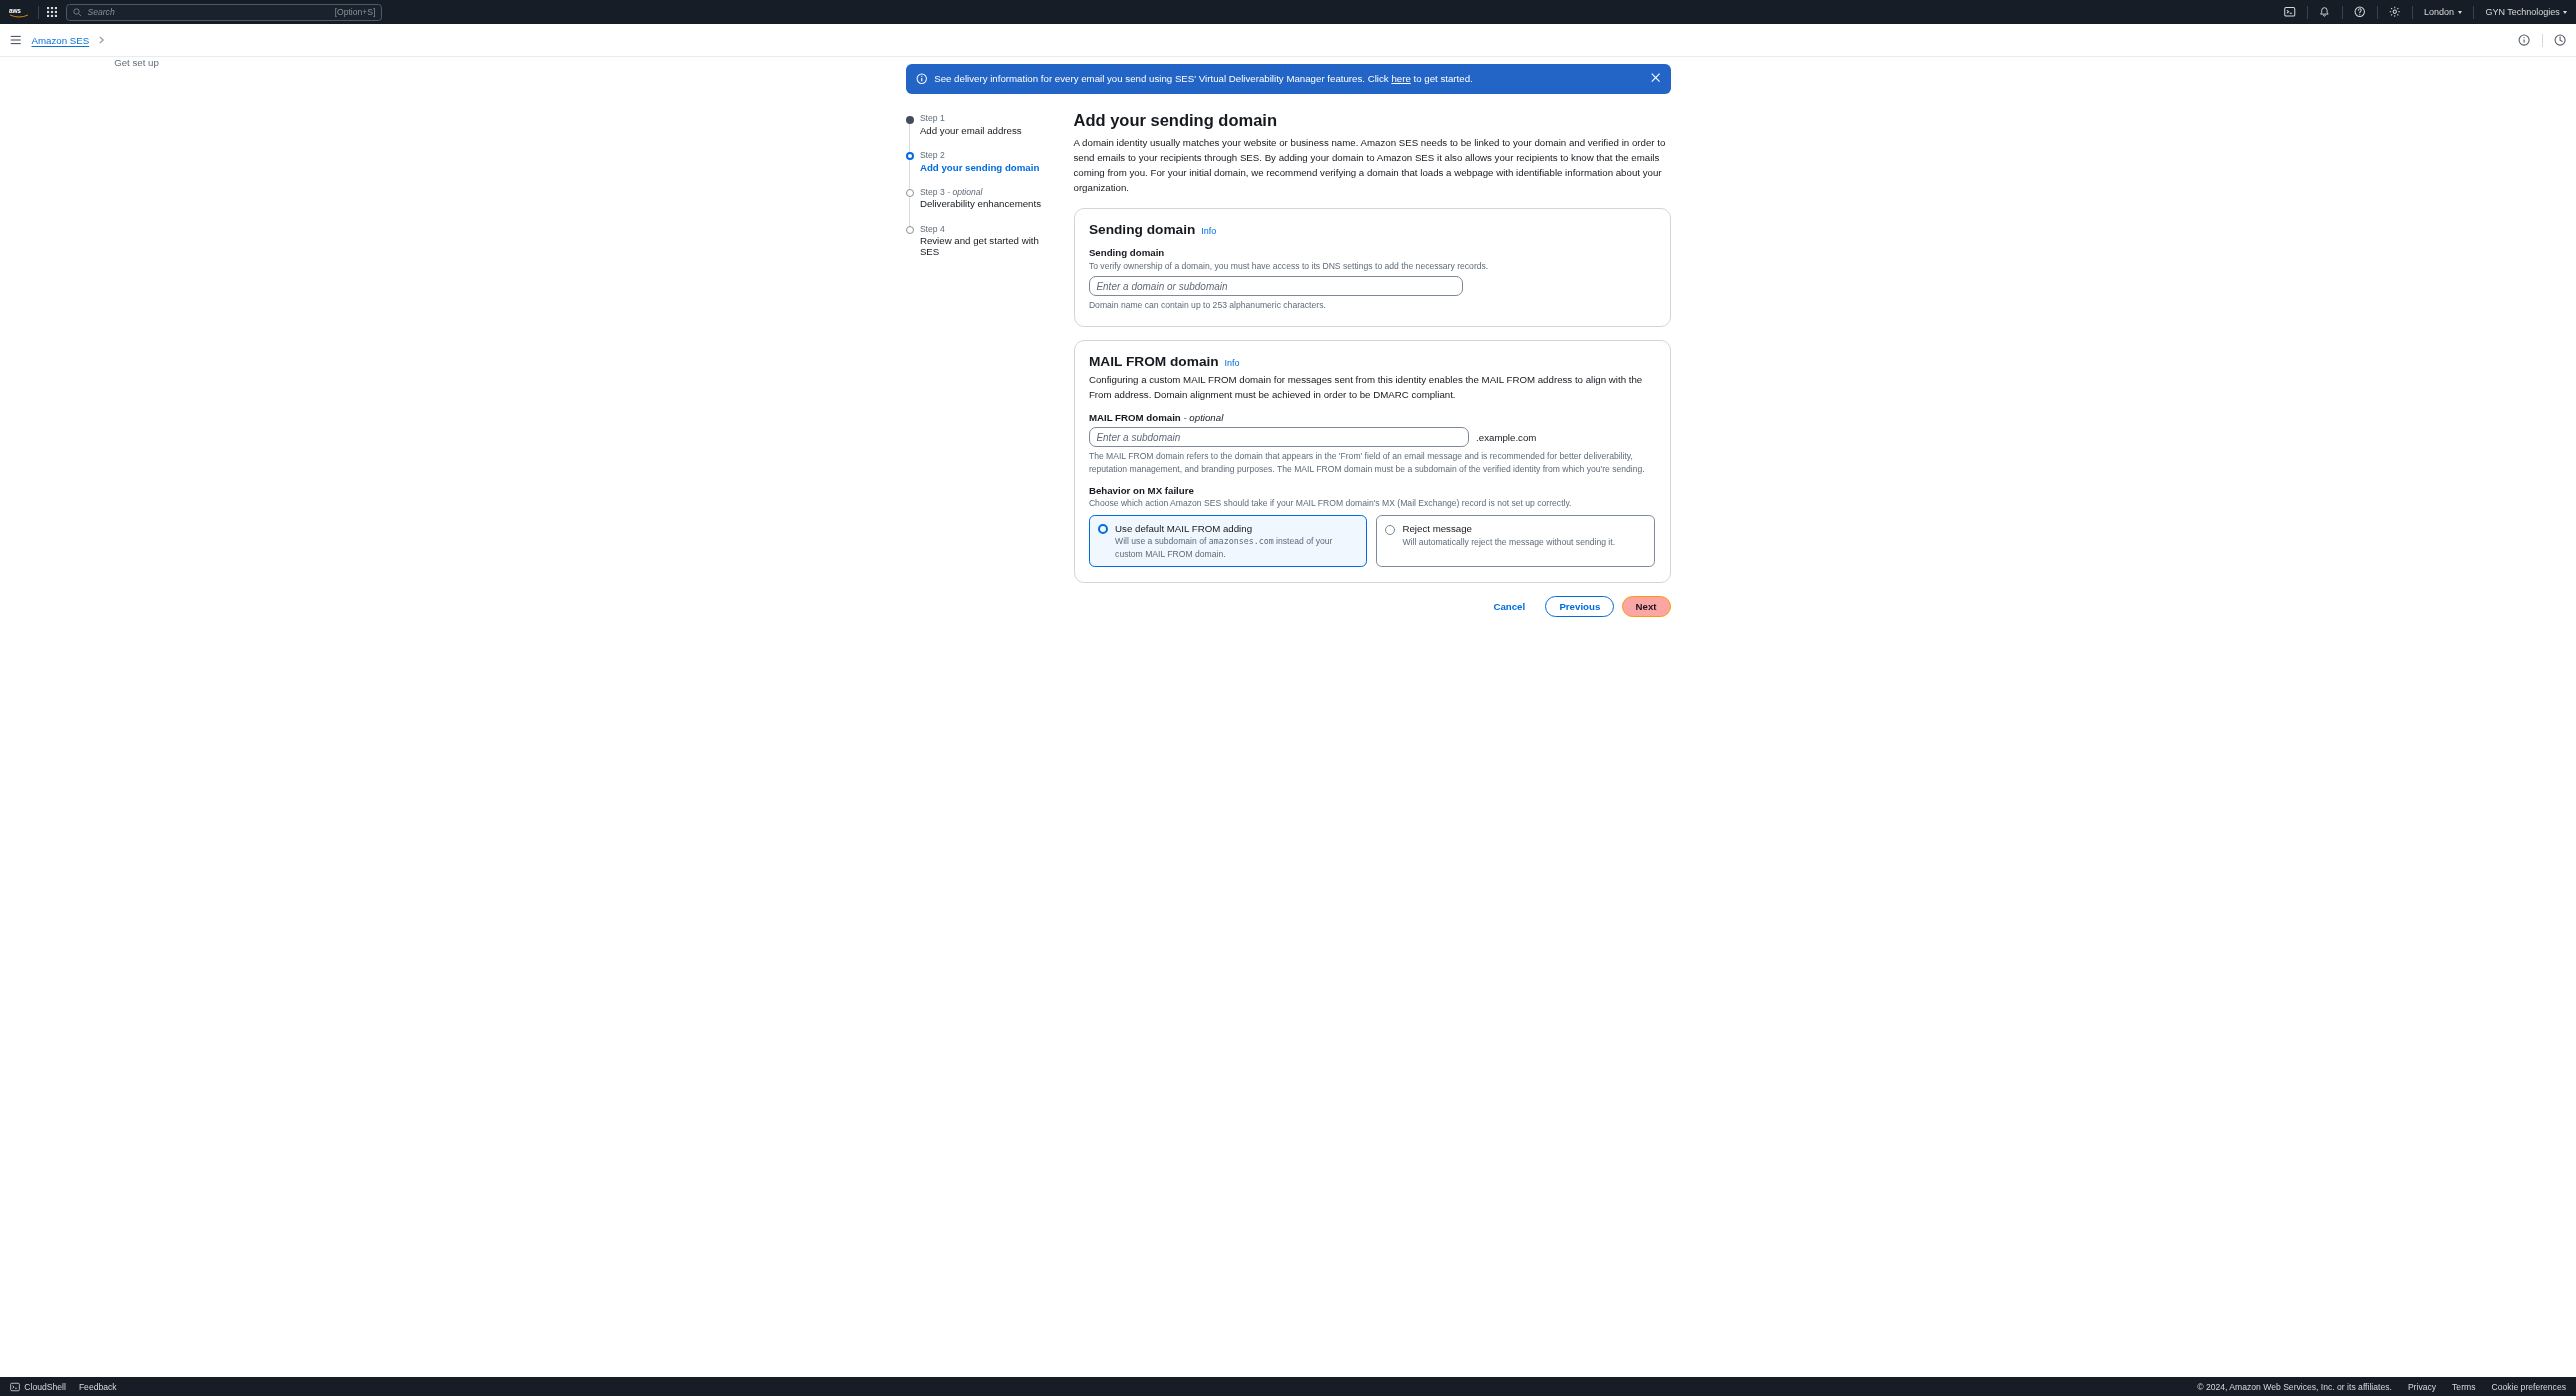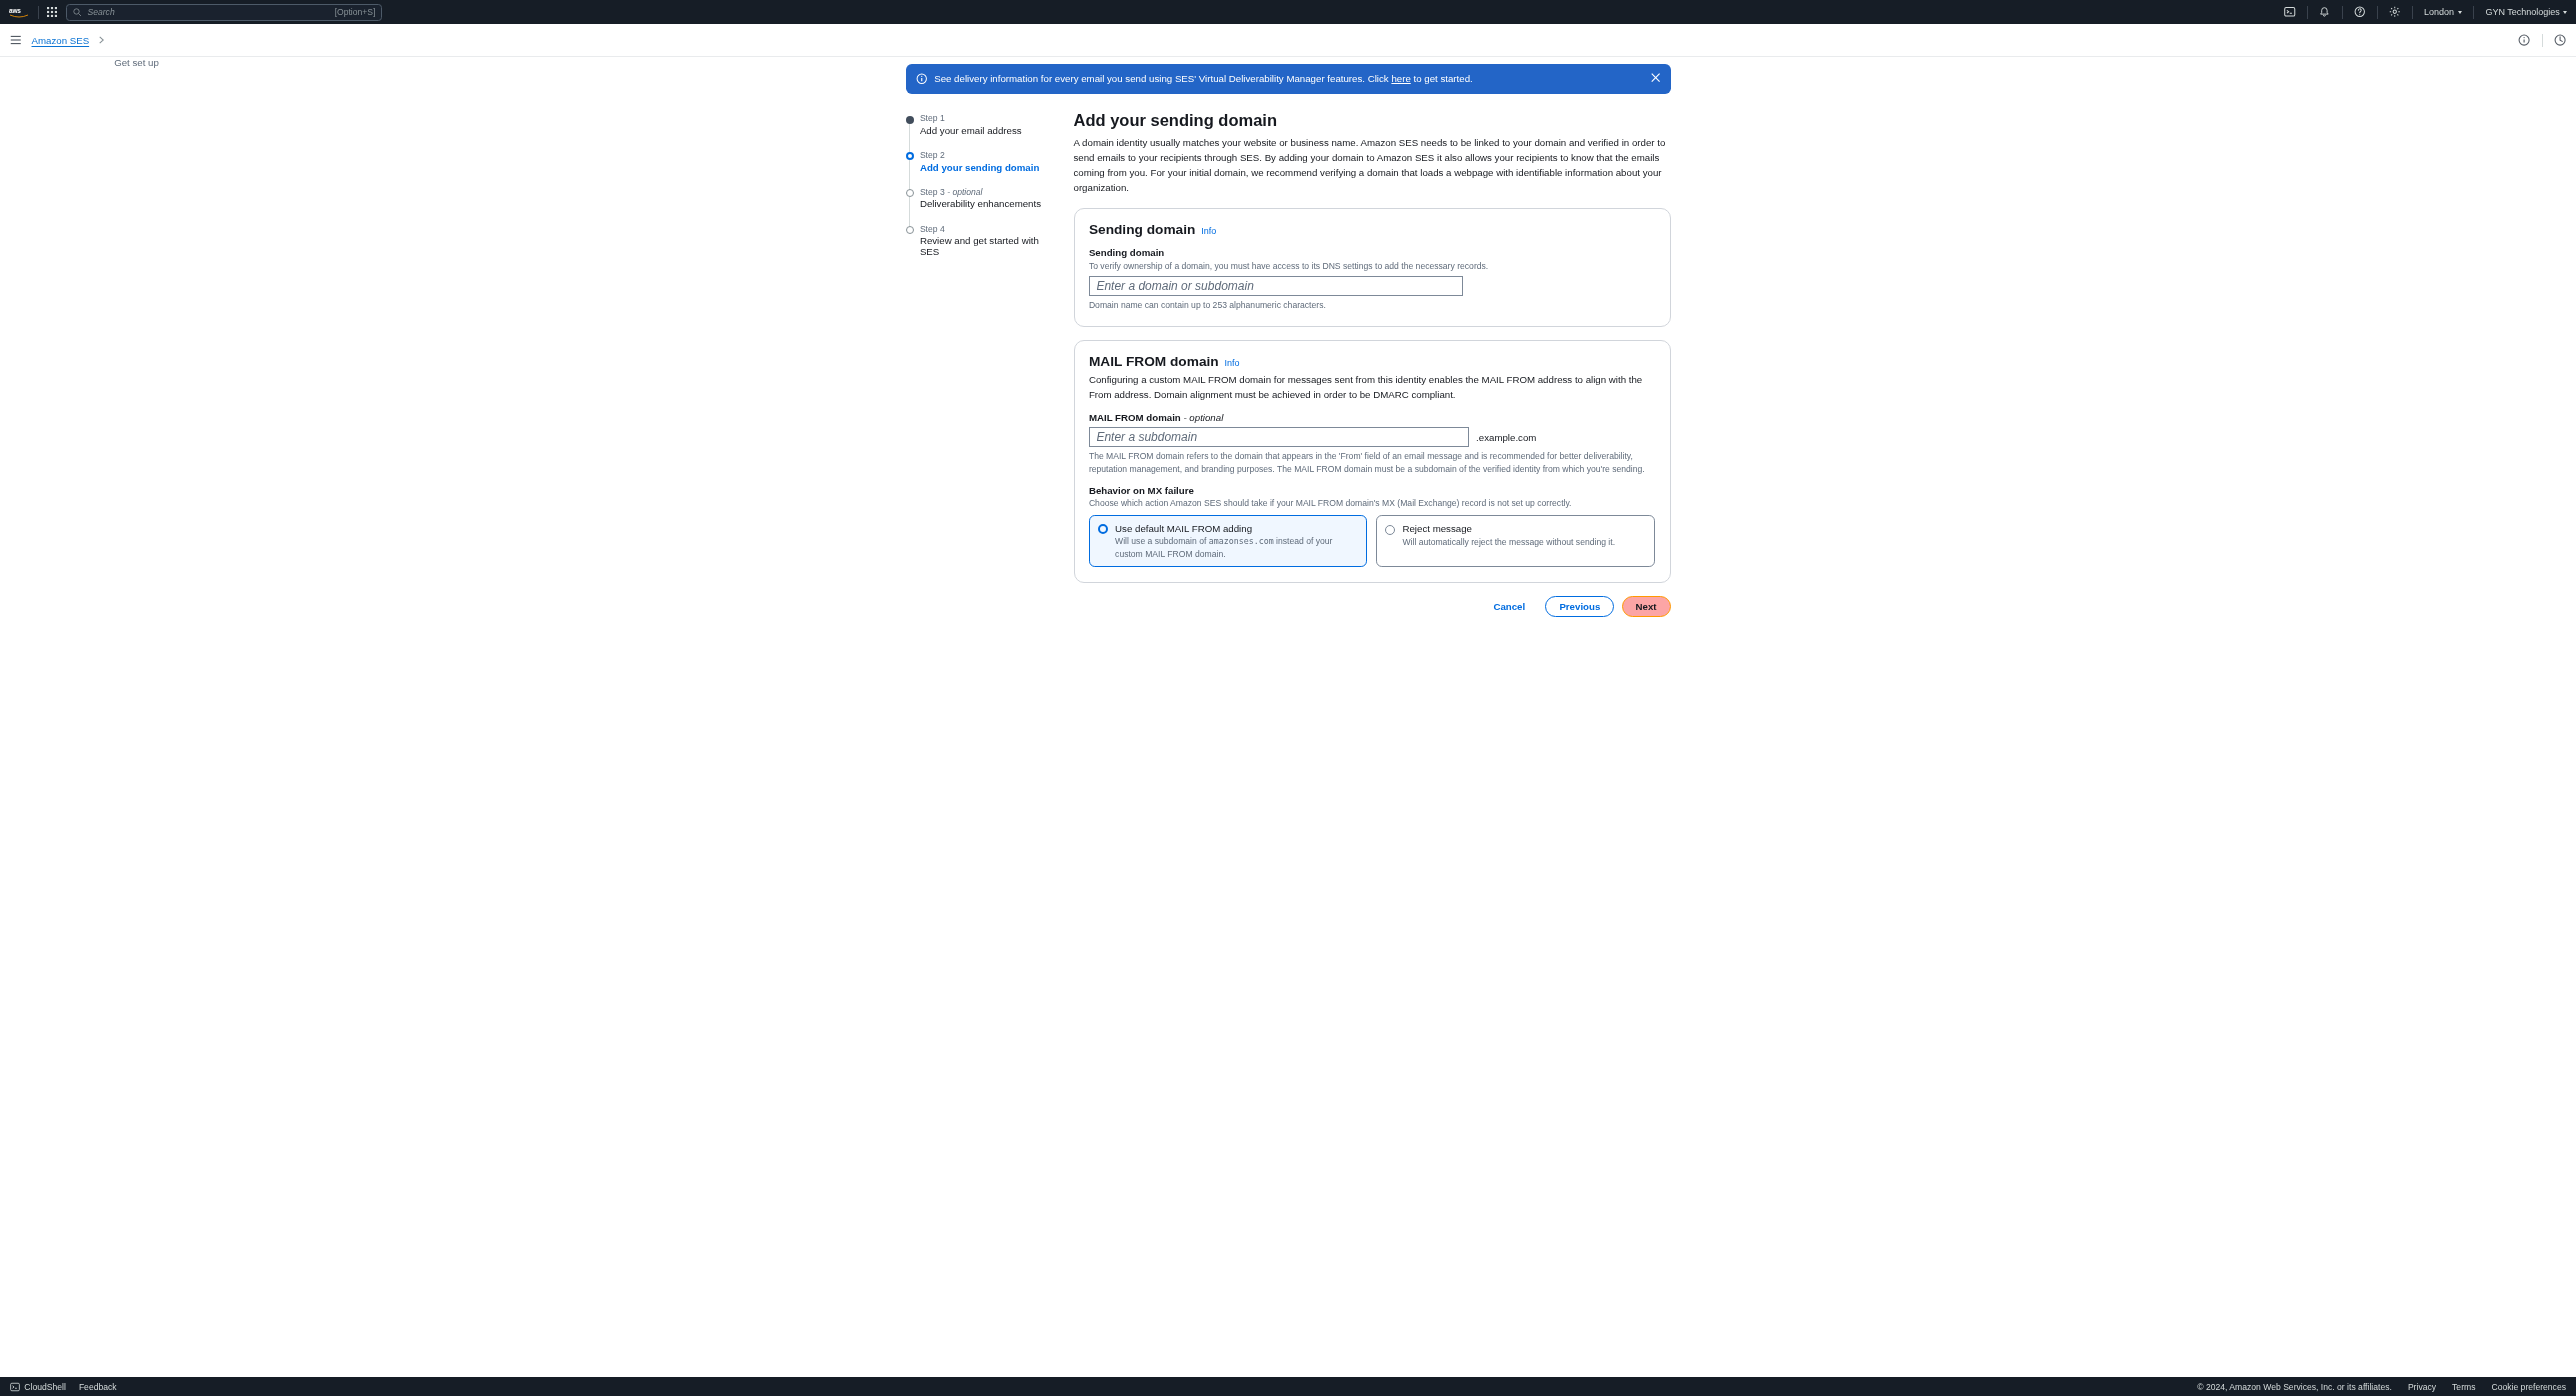--- a/index.html
+++ b/index.html
@@ -61,21 +61,21 @@
   .card { border:0.7px solid #d1d5db; border-radius:10px; padding:13px 14.4px 14.4px 14.4px; margin-bottom:13px; }
   .card-h { display:flex; align-items:baseline; gap:5.8px; margin-bottom:2.9px;}
   .card-h h2 { font-size:13.7px; font-weight:700; }
   .info-link { color:#006ce0; font-size:9px; cursor:pointer;}
   .card-sub { font-size:9.7px; line-height:1.55; margin-bottom:10px; }
 
   .field-label { font-weight:600; font-size:9.7px; margin-bottom:1.4px;}
   .field-hint { font-size:8.6px; color:#5f6b7a; margin-bottom:4.3px; line-height:1.4;}
   .field-help { font-size:8.6px; color:#5f6b7a; margin-top:2.9px; line-height:1.45;}
 
-  input.txt { width:374px; height:20px; border:0.7px solid #7d8998; border-radius:0; padding:0 6.5px; font-size:12px; outline:none;}
+  input.txt { width:374px; height:20px; border:0.7px solid #7d8998; border-radius:7px; padding:0 6.5px; font-size:10px; outline:none;}
   input.txt::placeholder { font-style:italic; color:#5f6b7a;}
 
   .mailfrom-row { display:flex; align-items:center; gap:7.2px;}
   .mailfrom-suffix { font-size:9.7px;}
 
   .mx-opts { display:flex; gap:8.6px; margin-top:5.8px;}
   .radio-card { flex:1; border:0.7px solid #7d8998; border-radius:5.8px; padding:7.2px 8.6px; display:flex; gap:7.2px; cursor:pointer;}
   .radio-card.selected { border:1.4px solid #006ce0; background:#f0f7ff; padding:6.5px 8px;}
   .radio-outer { width:10px; height:10px; border:1.1px solid #7d8998; border-radius:50%; margin-top:1.4px; flex-shrink:0; display:flex; align-items:center; justify-content:center;}
   .radio-card.selected .radio-outer { border-color:#006ce0; border-width:2.9px; width:10px; height:10px;}

